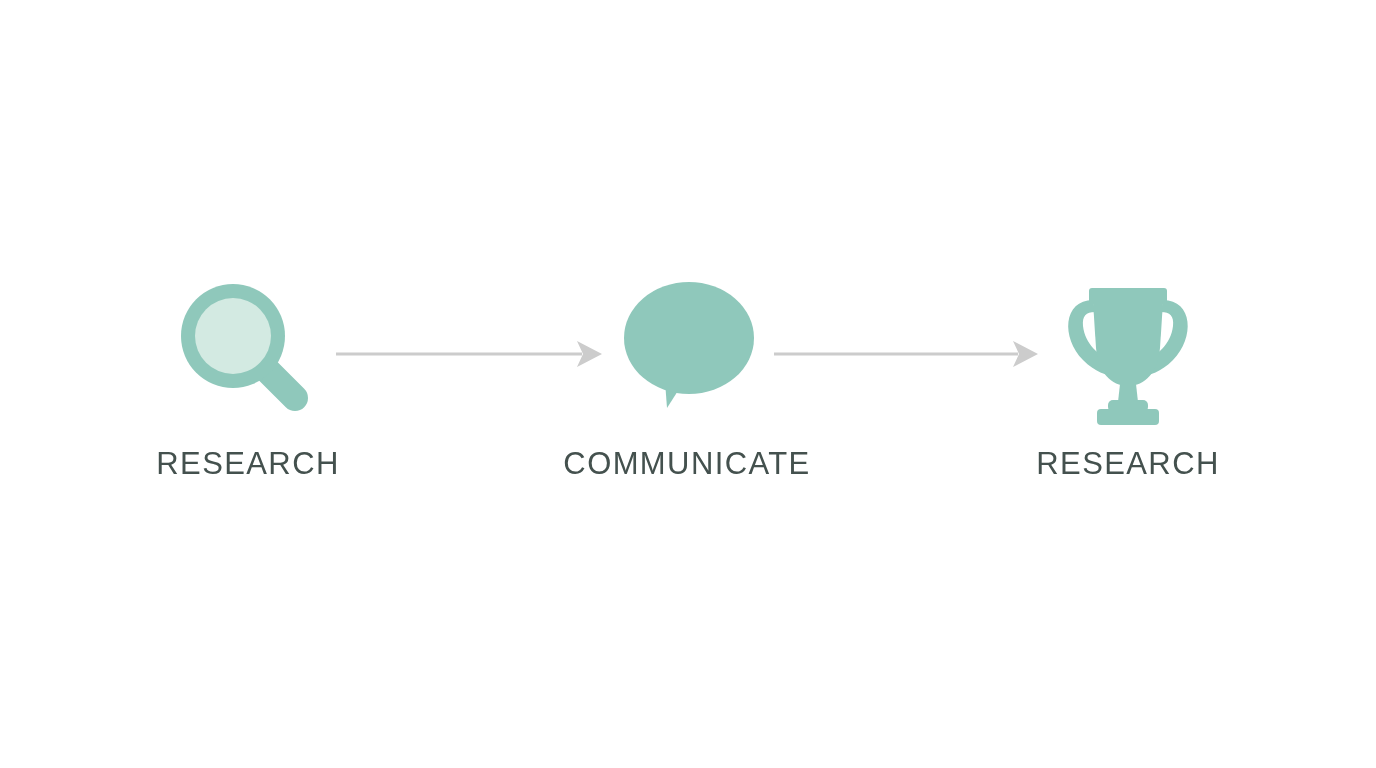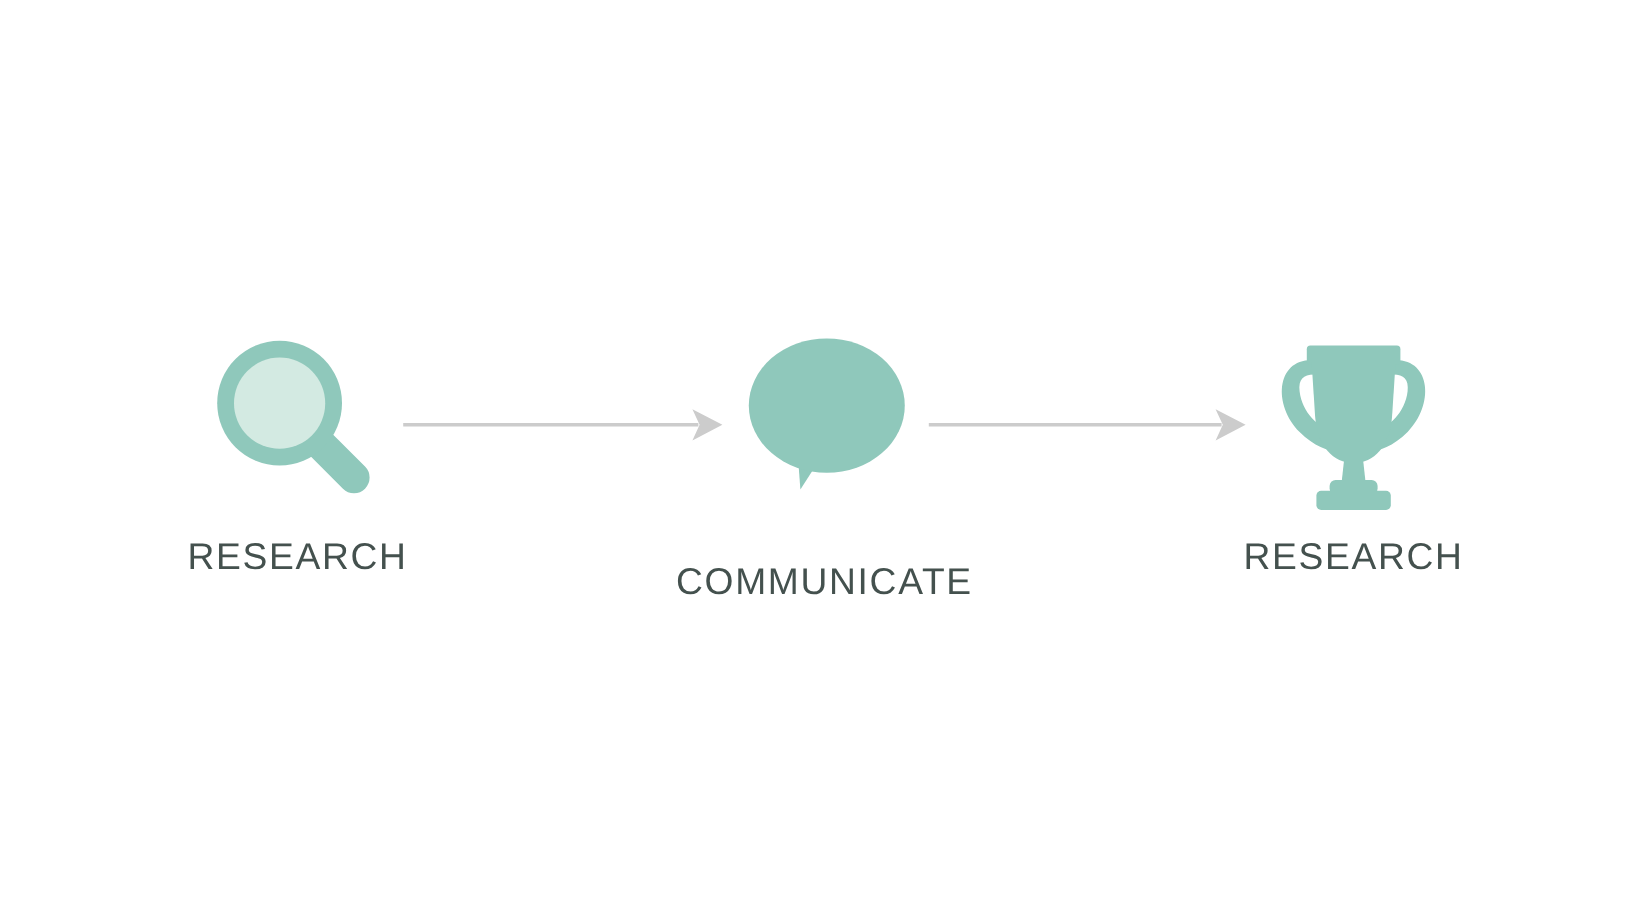--- a/index.html
+++ b/index.html
@@ -40,21 +40,21 @@
     margin-top: 22px;
     font-family: "Liberation Sans", sans-serif;
     font-size: 31px;
     font-weight: 400;
     letter-spacing: 1.4px;
     color: #44514e;
     white-space: nowrap;
     line-height: 1;
   }
   #step-research  { left: 118px; }
-  #step-communicate { left: 557px; gap: 21px; }
+  #step-communicate { left: 557px; }
   #step-achieve   { left: 998px; }
 
   .connector {
     position: absolute;
     top: 330px;
     height: 48px;
   }
   #connector-1 { left: 334px; width: 270px; }
   #connector-2 { left: 772px; width: 268px; }
 </style>

